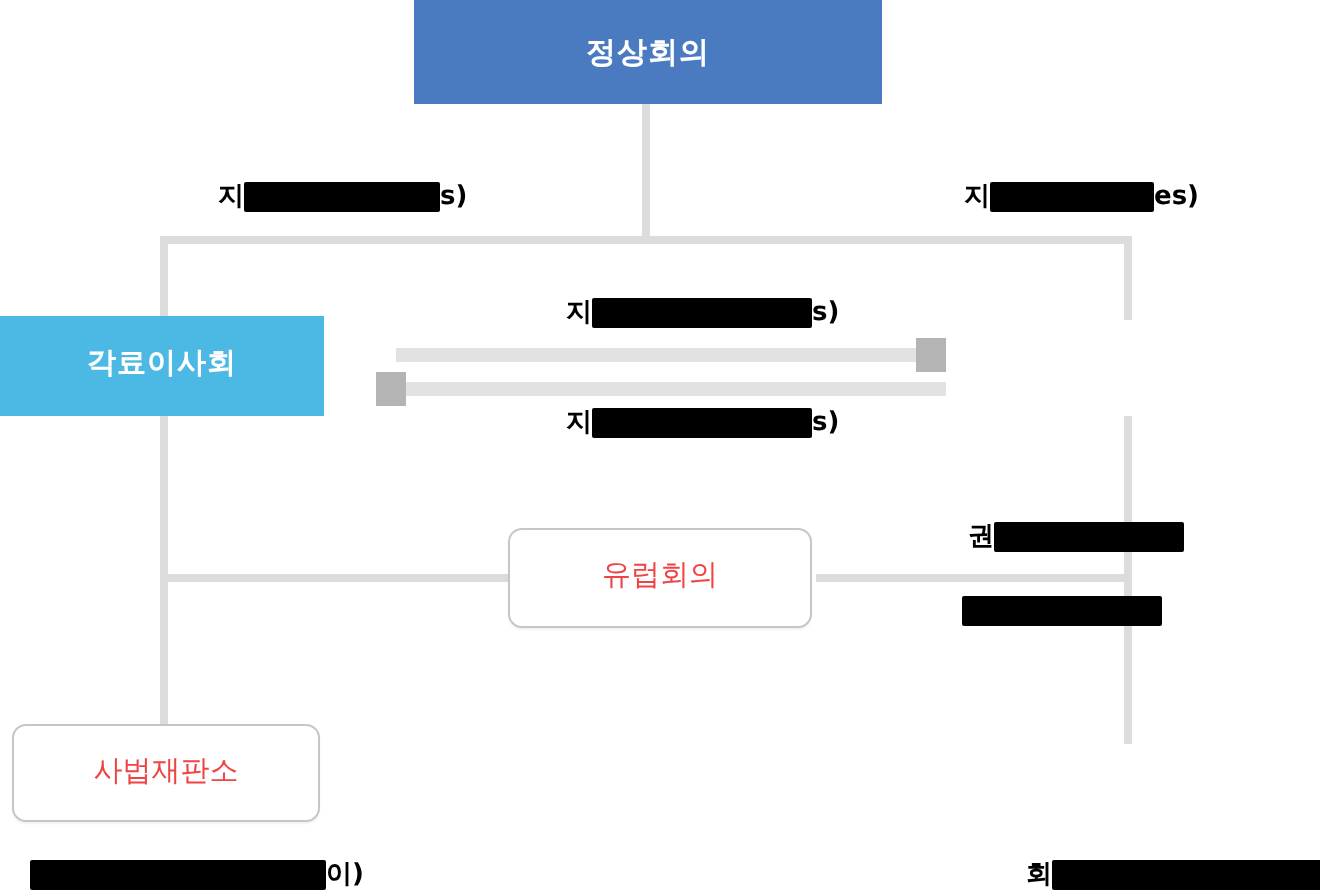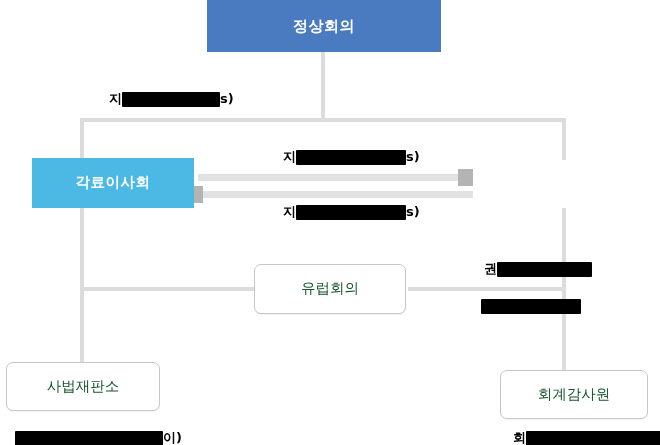--- a/index.html
+++ b/index.html
@@ -41,25 +41,24 @@
     font-size: 15px;
     font-weight: bold;
     letter-spacing: 0.5px;
   }
   .node-cyan {
     background: #4cb8e4;
     color: #ffffff;
     font-size: 14.5px;
     font-weight: bold;
     letter-spacing: 0.5px;
-    margin-left: 32px;
   }
   .node-white {
     background: #ffffff;
-    color: #14532d;
+    color: #ef4444;
     font-size: 14.5px;
     border: 1px solid #c6c6c6;
     border-radius: 7px;
     box-shadow: 0 1px 1px rgba(0,0,0,0.05);
   }
 
   
   .arrow-shaft {
     position: absolute;
     background: #e2e2e2;
@@ -137,28 +136,28 @@
 
 
   <div class="node node-white" style="left:254px; top:264px; width:152px; height:50px;">
     <span>유럽회의</span>
   </div>
 
   <div class="node node-white" style="left:6px; top:362px; width:154px; height:49px;">
     <span>사법재판소</span>
   </div>
 
-  <div class="node node-white" style="left:500px; top:370px; width:148px; height:49px;">
-    <span>회계감사원</span>
-  </div>
 
   <div class="label" style="left:90px; top:90px;">
     <span class="vis">지</span><span class="redact" style="width:98px;"></span><span class="vis">s)</span>
   </div>
 
+  <div class="label" style="left:463px; top:90px;">
+    <span class="vis">지</span><span class="redact" style="width:82px;"></span><span class="vis">es)</span>
+  </div>
 
   <div class="label" style="left:264px; top:148px;">
     <span class="vis">지</span><span class="redact" style="width:110px;"></span><span class="vis">s)</span>
   </div>
 
   <div class="label" style="left:264px; top:203px;">
     <span class="vis">지</span><span class="redact" style="width:110px;"></span><span class="vis">s)</span>
   </div>
 
 

